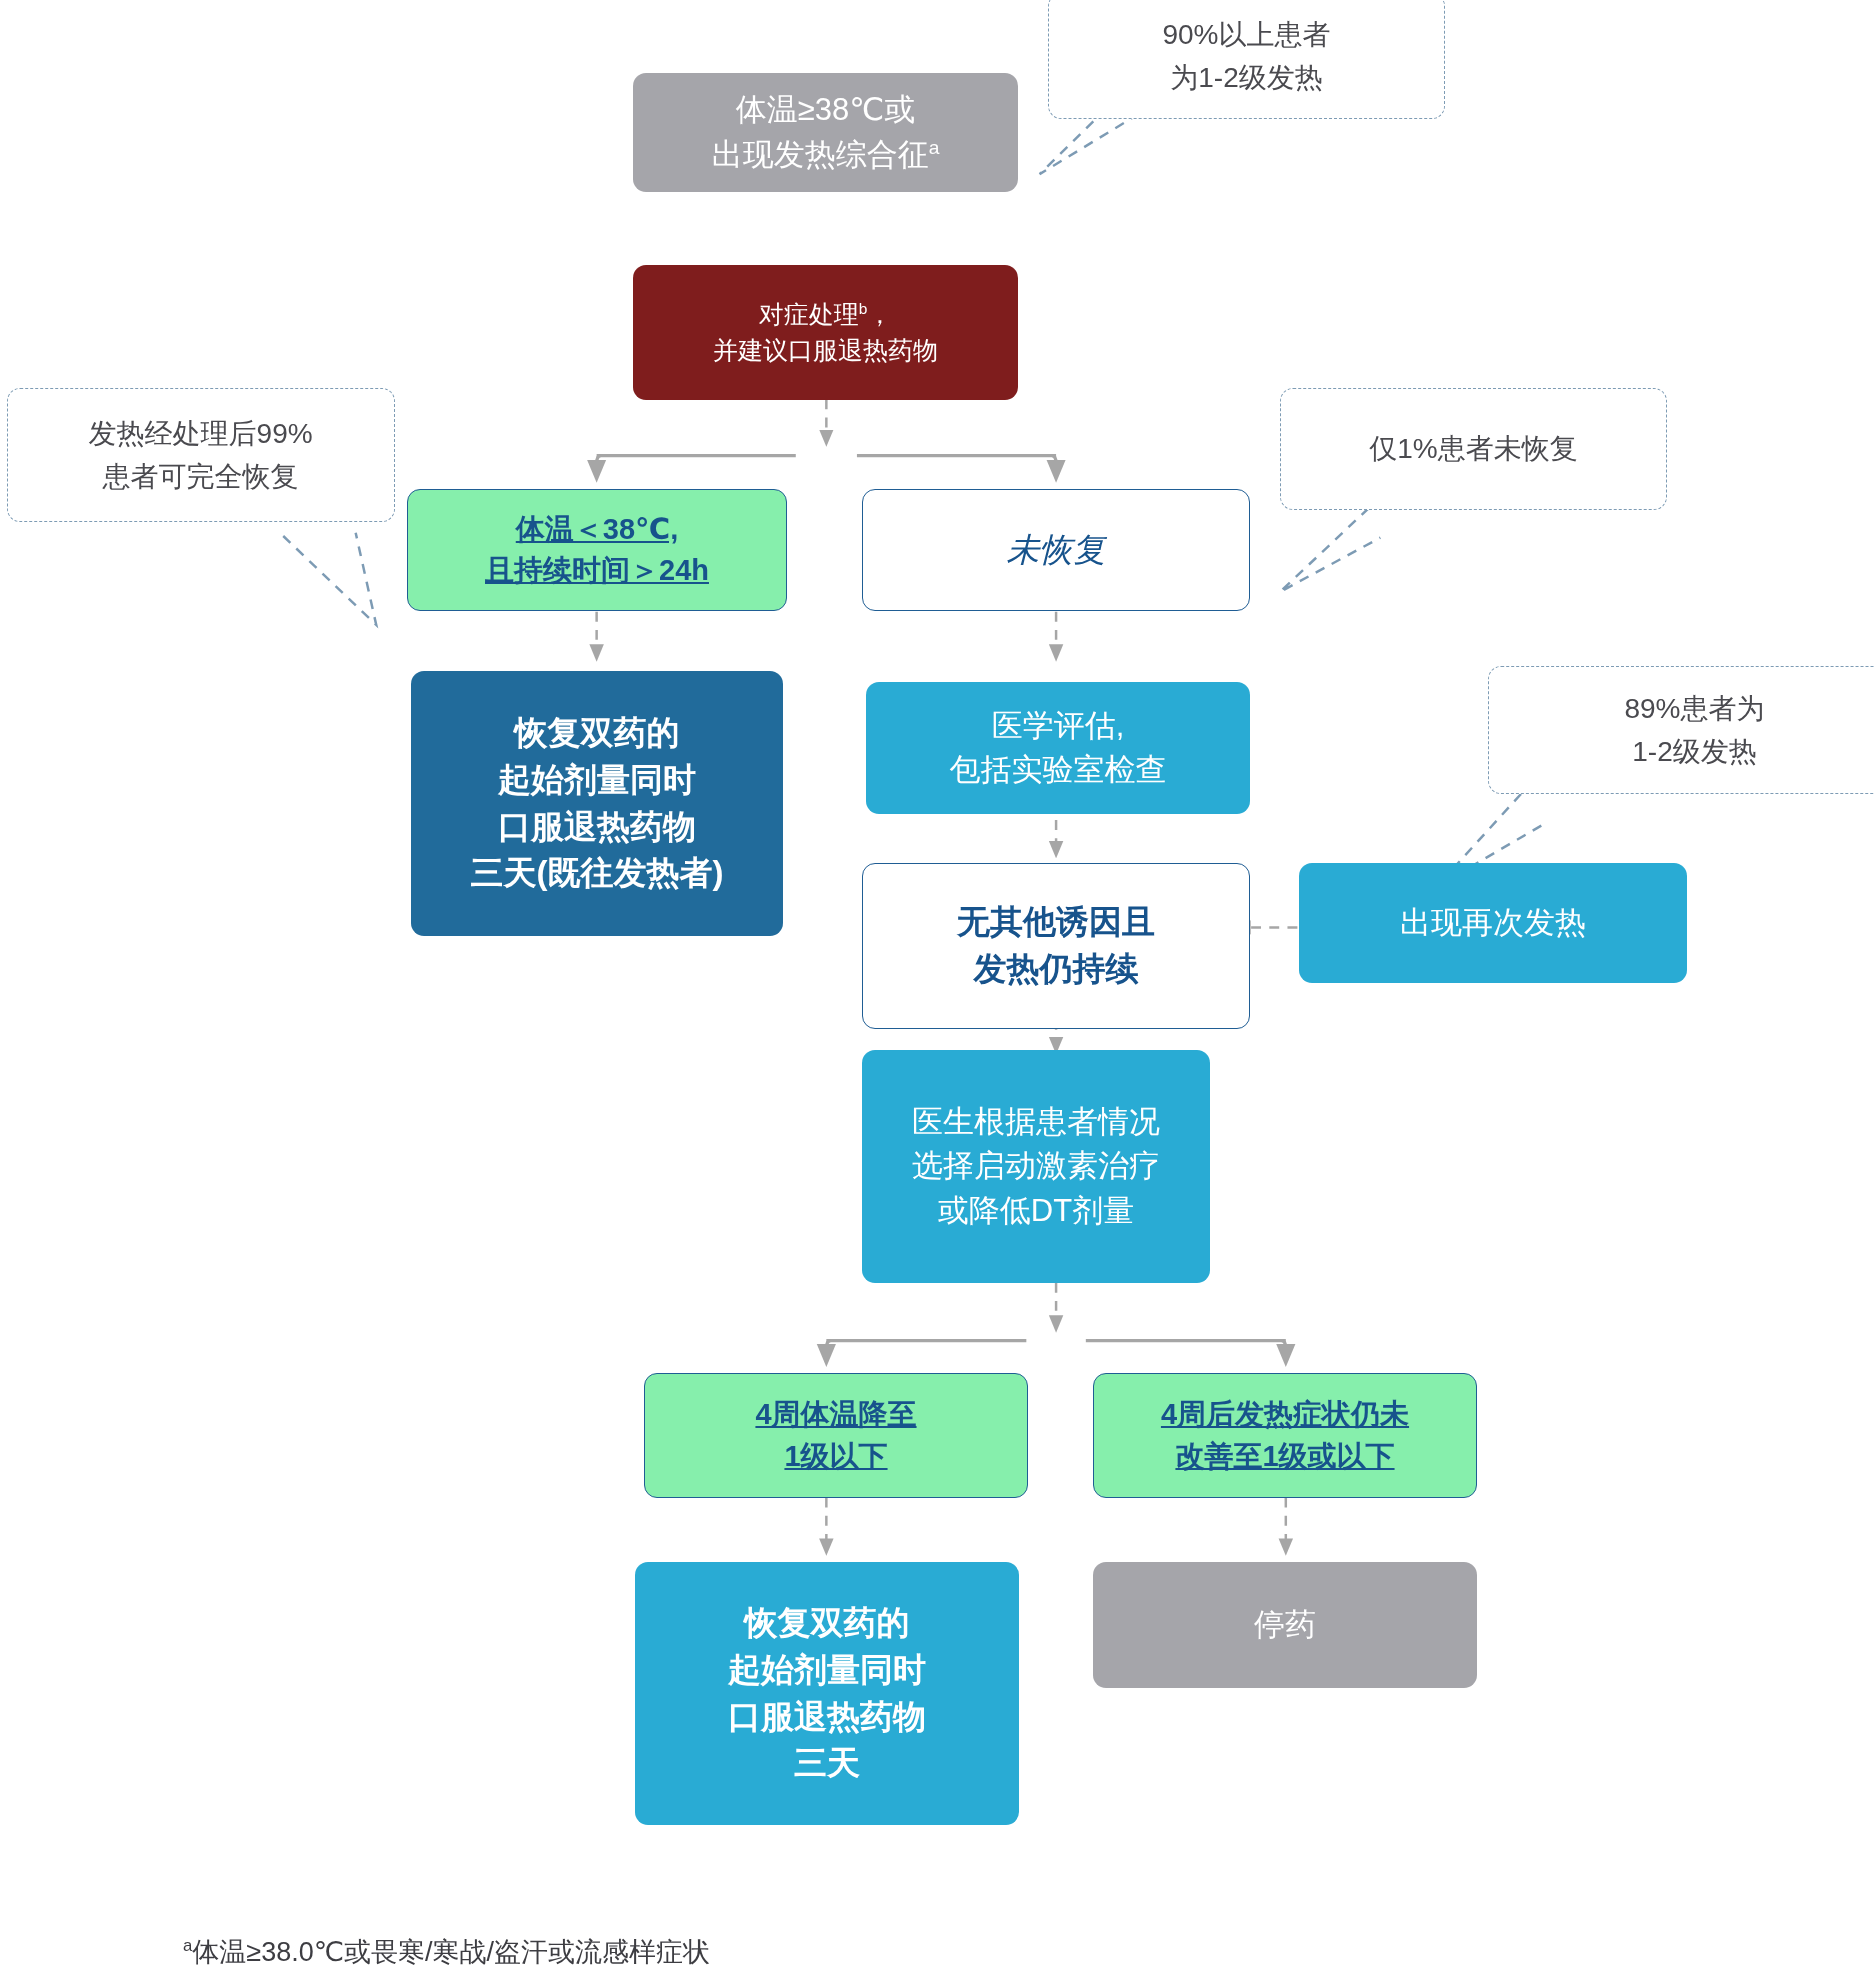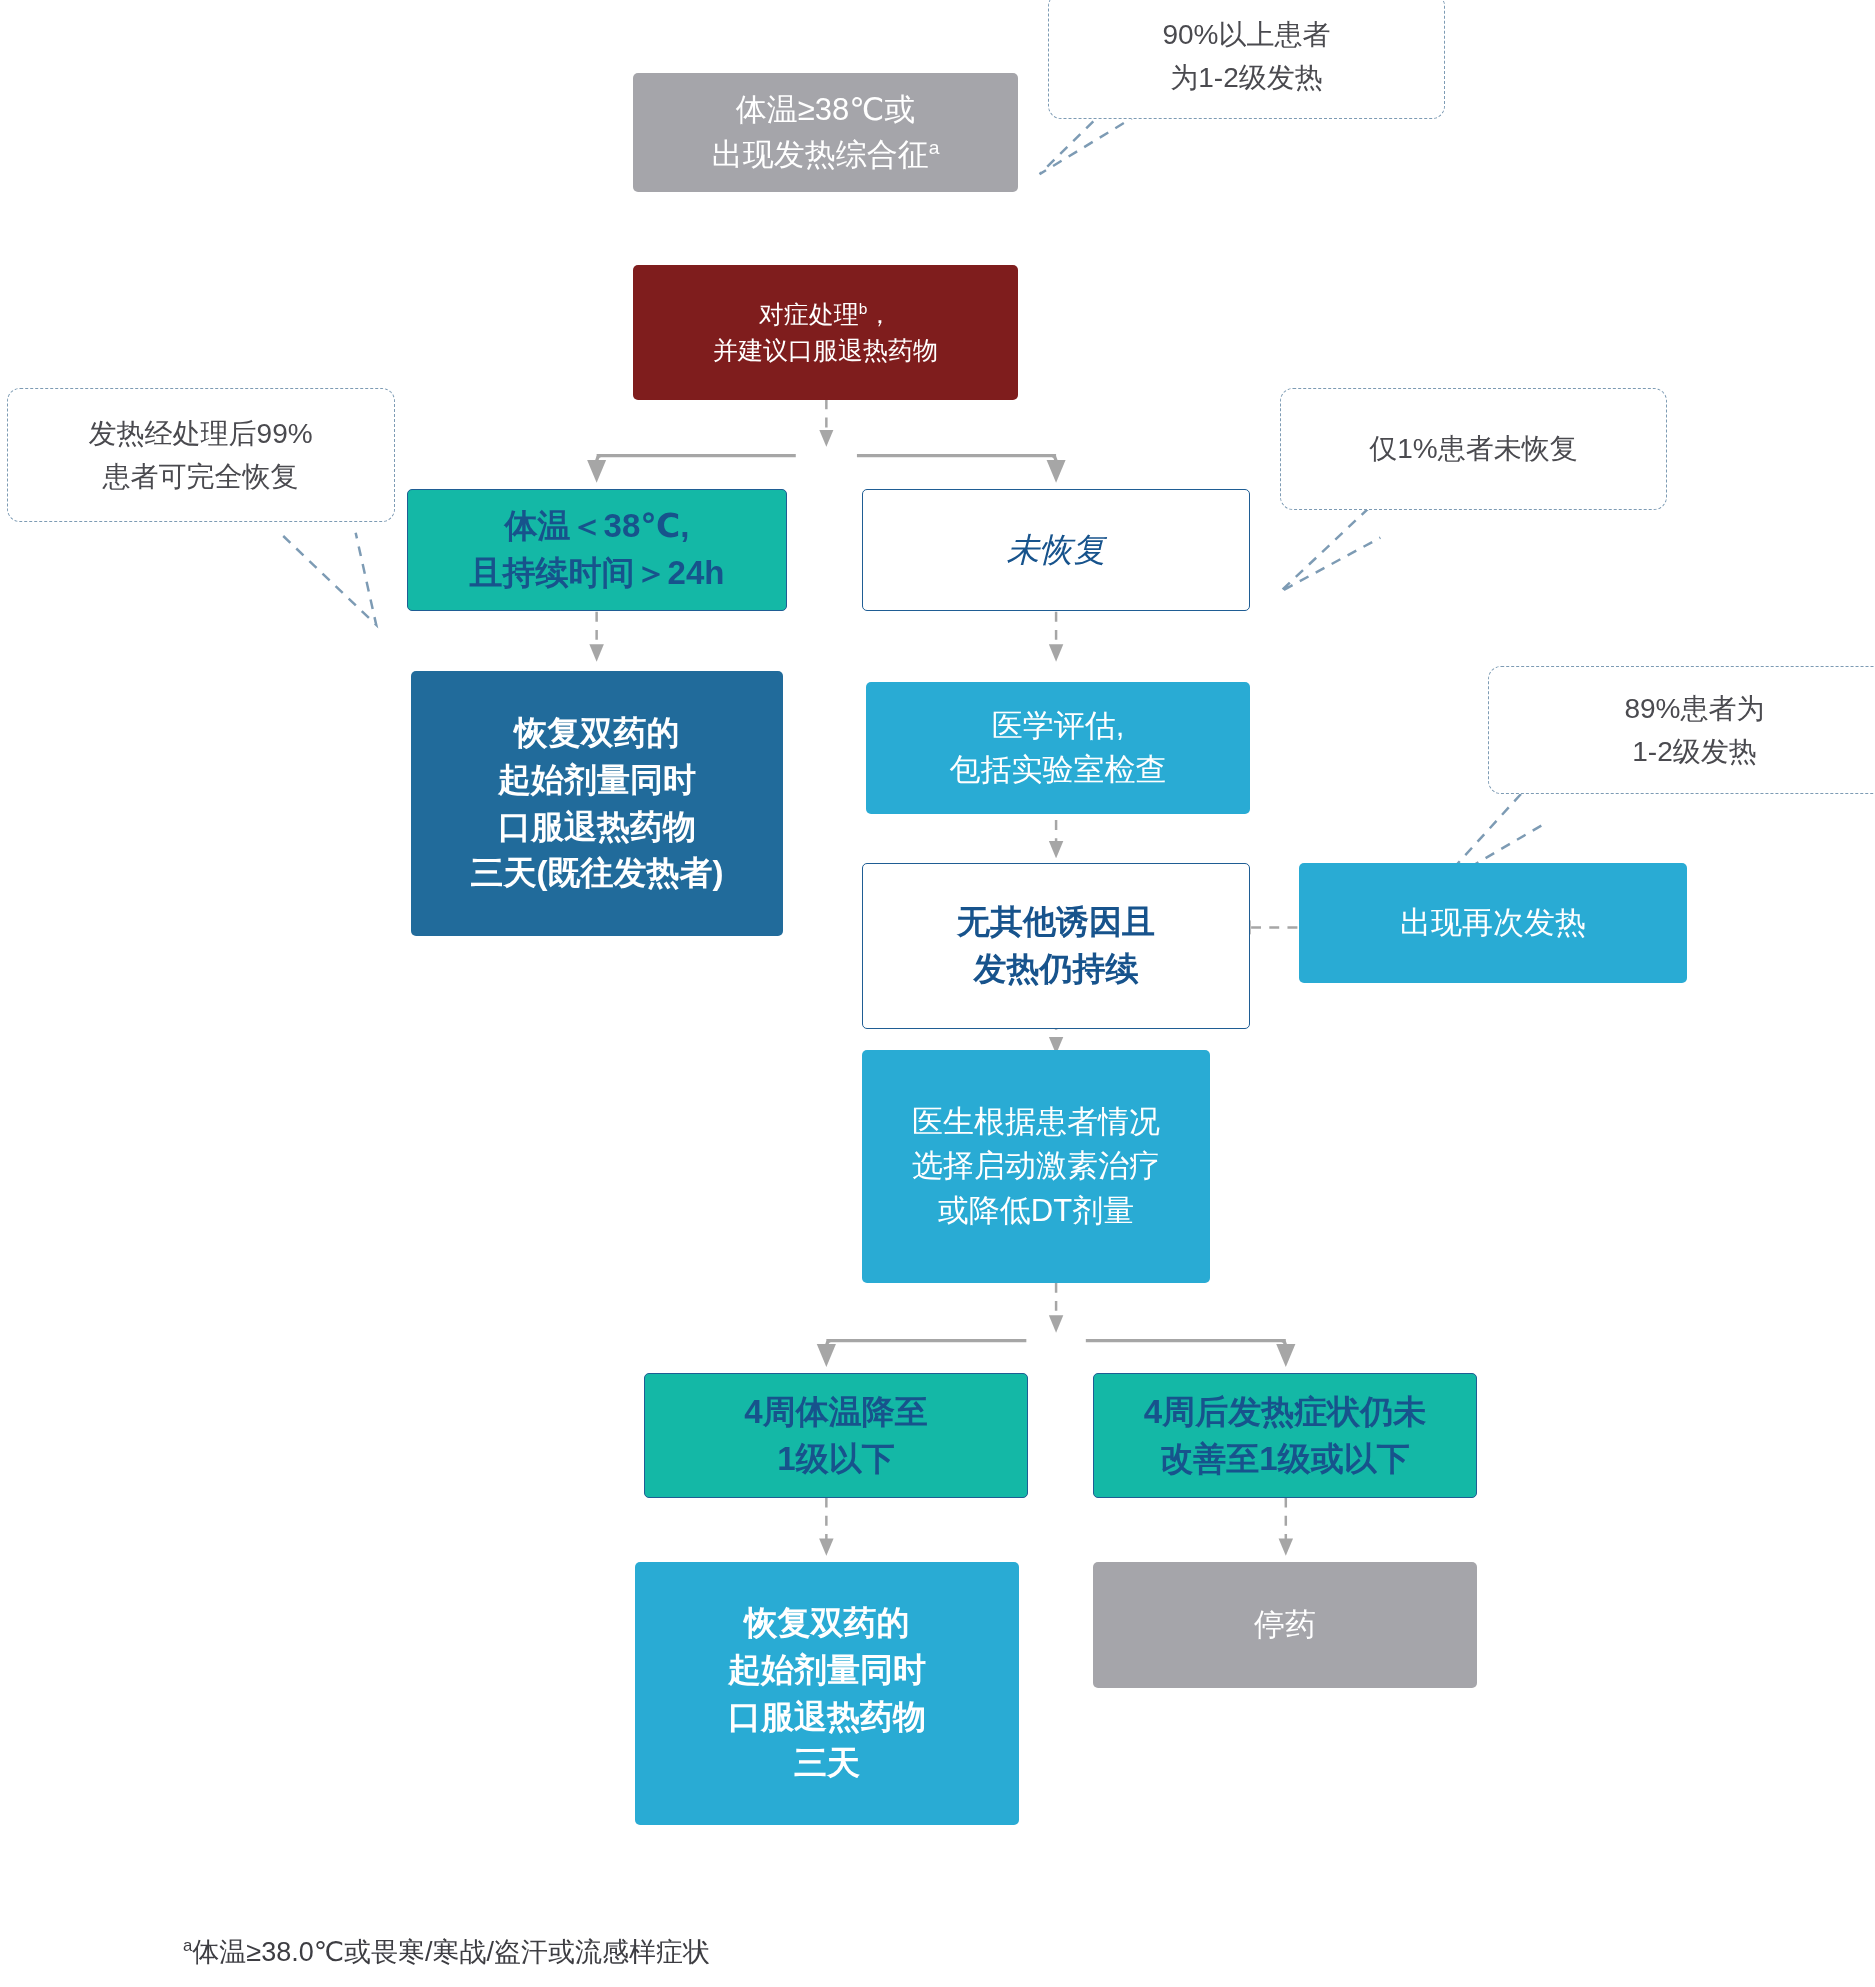--- a/index.html
+++ b/index.html
@@ -17,21 +17,21 @@
     background: #ffffff;
     overflow: hidden;
   }
   .node {
     position: absolute;
     box-sizing: border-box;
     display: flex;
     align-items: center;
     justify-content: center;
     text-align: center;
-    border-radius: 5px;
+    border-radius: 13px;
     line-height: 1.42;
     white-space: pre-line;
     padding: 5px 8.3px;
   }
   
   .n-gray {
     background: #a5a5aa;
     color: #ffffff;
     font-size: 31px;
     font-weight: 400;
@@ -54,25 +54,26 @@
     font-size: 31px;
     font-weight: 400;
   }
   .n-lightblue-fill-bold {
     background: #29abd4;
     color: #ffffff;
     font-size: 33px;
     font-weight: 700;
   }
   .n-outline-bold {
-    background: #14b8a6;
+    background: #86efac;
     border: 1.7px solid #1f5d94;
     color: #17538c;
-    font-size: 33px;
+    font-size: 29px;
     font-weight: 700;
+    text-decoration: underline;
   }
   .n-outline-semibold {
     background: #ffffff;
     border: 1.7px solid #1f5d94;
     color: #17538c;
     font-size: 33px;
     font-weight: 600;
   }
   .n-outline-regular {
     background: #ffffff;

